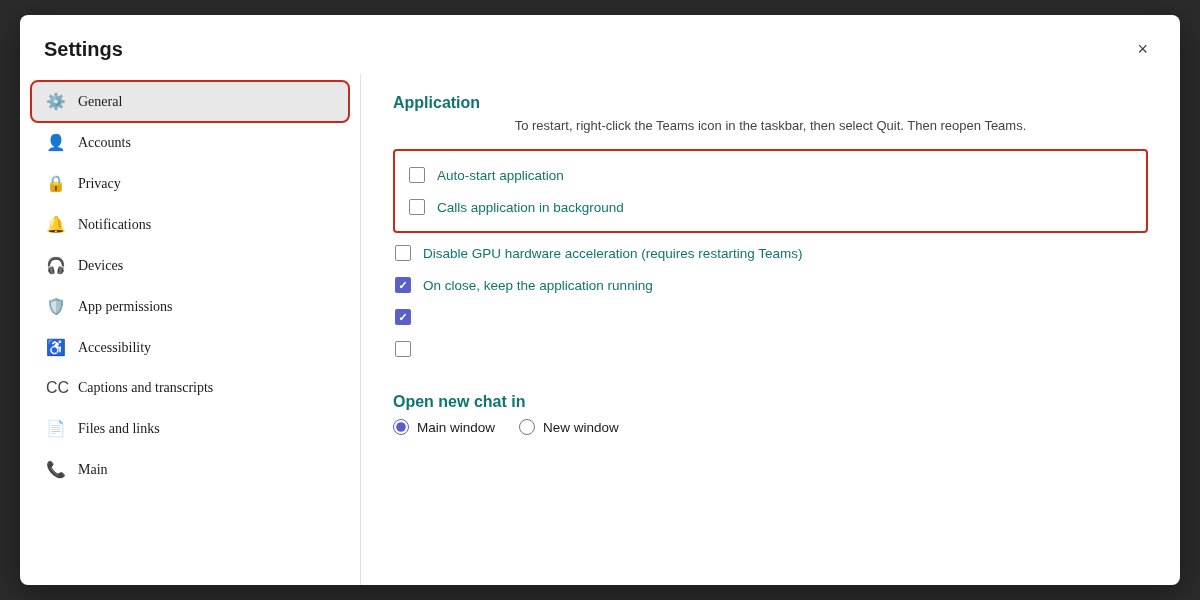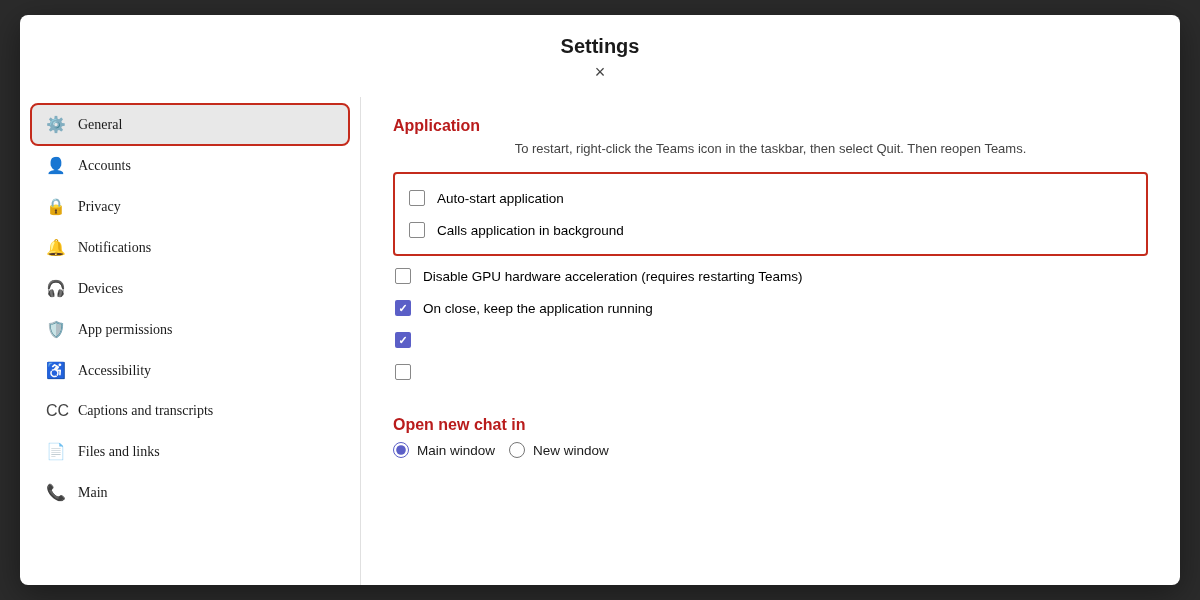--- a/index.html
+++ b/index.html
@@ -22,21 +22,20 @@
       flex-direction: column;
       position: relative;
       box-shadow: 0 8px 32px rgba(0,0,0,0.4);
     }
     .dialog-header {
       padding: 20px 24px 10px 24px;
       display: flex;
       justify-content: space-between;
       align-items: center;
       border-bottom: none;
-      flex-direction: column;
     }
     .dialog-title {
       font-size: 20px;
       font-weight: 600;
       color: #1a1a1a;
     }
     .close-btn {
       background: none;
       border: none;
       cursor: pointer;
@@ -85,52 +84,52 @@
     
     .main-content {
       flex: 1;
       padding: 20px 32px;
       overflow-y: auto;
       border-left: 1px solid #e0e0e0;
     }
     .section-title {
       font-size: 16px;
       font-weight: 700;
-      color: #b91c1c;
+      color: #0f766e;
       margin-bottom: 6px;
     }
     .section-desc {
       font-size: 13px;
       color: #444;
       margin-bottom: 16px;
       text-align: center;
     }
     .checkbox-group-outlined {
       border: 2px solid #c42b1c;
       border-radius: 4px;
       padding: 8px 12px;
       margin-bottom: 4px;
     }
     .checkbox-row {
       display: flex;
       align-items: center;
       padding: 8px 2px;
       gap: 12px;
       font-size: 13.5px;
-      color: #000000;
+      color: #0f766e;
     }
     .checkbox-label {
       font-size: 13.5px;
     }
     .open-new-chat {
       margin-top: 28px;
     }
     .radio-group {
       display: flex;
-      gap: 14px;
+      gap: 24px;
       margin-top: 8px;
     }
     .radio-row {
       display: flex;
       align-items: center;
       gap: 8px;
       font-size: 13.5px;
       color: #1a1a1a;
     }
     input[type="radio"] {

